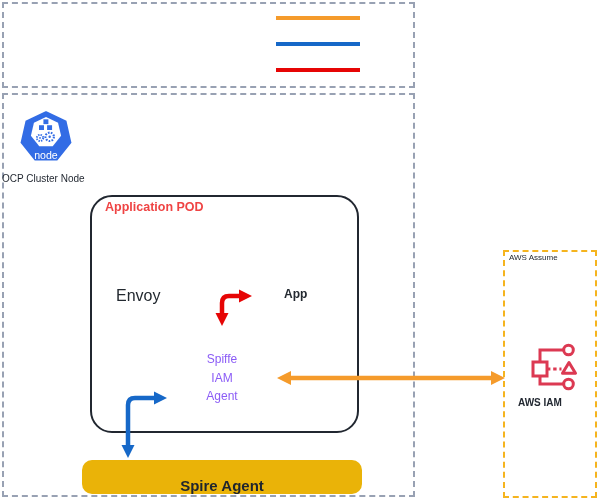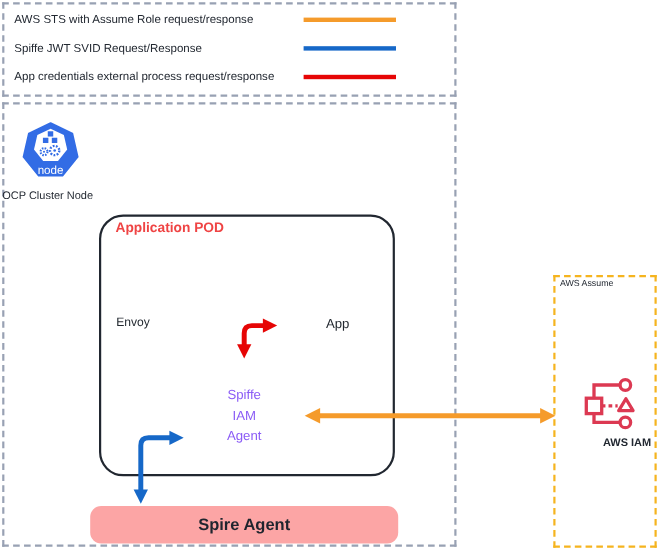--- a/index.html
+++ b/index.html
@@ -13,44 +13,41 @@
   .legend-line { position:absolute; left:272px; width:84px; height:3.5px; }
 
   
   .node-box { left:2px; top:93px; width:413px; height:404px; border:2.5px dashed #98A1B3; }
   .node-icon { left:14px; top:104px; width:64px; height:64px; }
   .ocp-label { left:2px; top:173px; font-size:10px; color:#1F252E; white-space:nowrap; }
 
   
   .pod-box { left:90px; top:195px; width:269px; height:238px; border:2.5px solid #212730; border-radius:22px; }
   .pod-title { left:105px; top:200px; font-size:12.5px; font-weight:600; color:#ef4444; }
-  .envoy-label { left:92px; top:287px; width:58px; text-align:center; font-size:11px; color:#232930; }
-  .app-label { left:284px; top:287px; width:46px; text-align:center; font-size:12px; color:#232930; }
+  .envoy-label { left:116px; top:287px; width:58px; font-size:16px; color:#232930; }
+  .app-label { left:284px; top:287px; width:46px; text-align:left; font-size:12px; color:#232930;font-weight:bold; }
   .broker-label { left:190px; top:350px; width:64px; text-align:center; font-size:12px; line-height:18.5px; color:#8b5cf6; }
 
   
-  .spire-box { left:82px; top:460px; width:280px; height:34px; background:#fca5a5; border-radius:10px;
-               display:flex; align-items:center; justify-content:center; }
+  .spire-box { left:82px; top:460px; width:280px; height:34px; background:#eab308; border-radius:10px;
+               display:flex; align-items:flex-end; justify-content:center; }
   .spire-label { font-size:15px; font-weight:700; color:#1F252E; }
 
   
   .aws-box { left:503px; top:250px; width:94px; height:248px; border:2.5px dashed #F5B41F; }
   .aws-cloud-label { left:509px; top:253px; font-size:8px; color:#222831; white-space:nowrap; }
   .aws-iam-icon { left:529px; top:341px; width:52px; height:52px; }
-  .aws-iam-label { left:518px; top:397px; width:74px; text-align:right; font-size:10px; font-weight:600; color:#222831; }
+  .aws-iam-label { left:518px; top:397px; width:74px; text-align:left; font-size:10px; font-weight:600; color:#222831; }
 
   .arrow-layer { left:0; top:0; width:600px; height:504px; pointer-events:none; }
 </style>
 </head>
 <body>
 
 <div class="abs legend-box">
-  <span class="legend-label" style="top:8px">AWS STS with Assume Role request/response</span>
-  <span class="legend-label" style="top:34px">Spiffe JWT SVID Request/Response</span>
-  <span class="legend-label" style="top:60px">App credentials external process request/response</span>
   <div class="legend-line" style="top: 12px; background: rgb(245, 155, 43);"></div>
   <div class="legend-line" style="top: 38px; background: rgb(22, 104, 200);"></div>
   <div class="legend-line" style="top: 64px; background: rgb(230, 5, 5);"></div>
 </div>
 
 <div class="abs node-box"></div>
 
 <svg class="abs node-icon" viewBox="0 0 64 64">
   <g transform="translate(32,33) scale(0.92) translate(-32,-33)">
     <polygon points="32,3 55.5,14.3 61.3,39.7 45,60 19,60 2.7,39.7 8.5,14.3" stroke="#ffffff" stroke-width="3" stroke-linejoin="round" fill="#326CE5"></polygon>

